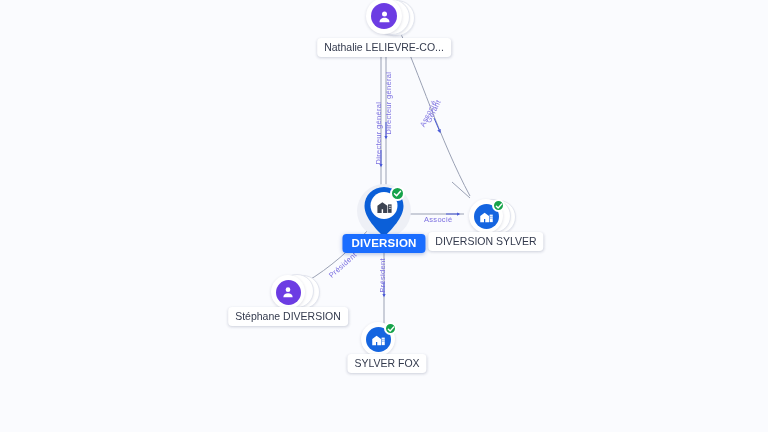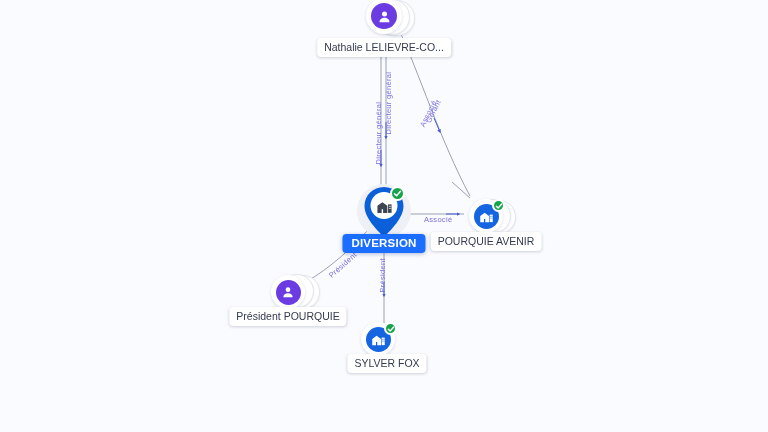--- a/index.html
+++ b/index.html
@@ -209,21 +209,21 @@
           <rect x="18.2" y="14" width="1.3" height="1.3" fill="#1565e0"></rect>
           <rect x="20.2" y="14" width="1.3" height="1.3" fill="#1565e0"></rect>
         </svg>
       </div>
     </div>
     <div class="badge" style="left:6px; top:-17px; width:13px; height:13px;">
       <svg width="8" height="8" viewBox="0 0 24 24" fill="none" stroke="#ffffff" stroke-width="4" stroke-linecap="round" stroke-linejoin="round">
         <path d="M4 12.5 L9.5 18 L20 6"></path>
       </svg>
     </div>
-    <div class="node-label" style="left:0px; top:16px;">POURQUIE AVENIR</div>
+    <div class="node-label" style="left:0px; top:16px;">DIVERSION SYLVER</div>
   </div>
 
   <div class="node" style="left:378px; top:339px;">
     <div class="disc" style="left:-17px; top:-17px; width:34px; height:34px;">
       <div class="inner-circle" style="width:25px; height:25px; background:#1565e0;">
         <svg width="15" height="15" viewBox="0 0 24 24" fill="#ffffff">
           <path d="M2 21V11l7-5 7 5v10h-6v-5H8v5z"></path>
           <rect x="17" y="9" width="5" height="12"></rect>
           <rect x="18.2" y="11" width="1.3" height="1.3" fill="#1565e0"></rect>
           <rect x="20.2" y="11" width="1.3" height="1.3" fill="#1565e0"></rect>
@@ -244,16 +244,16 @@
     <div class="stack" style="left:-2px; top:-17px; width:32px; height:32px;"></div>
     <div class="stack" style="left:-8px; top:-18px; width:32px; height:32px;"></div>
     <div class="disc" style="left:-17px; top:-17px; width:34px; height:34px;">
       <div class="inner-circle" style="width:25px; height:25px; background:#6c3ce3;">
         <svg width="14" height="14" viewBox="0 0 24 24" fill="#ffffff">
           <circle cx="12" cy="8" r="4"></circle>
           <path d="M4 21c0-4.4 3.6-7 8-7s8 2.6 8 7z"></path>
         </svg>
       </div>
     </div>
-    <div class="node-label" style="left:0px; top:15px;">Président POURQUIE</div>
+    <div class="node-label" style="left:0px; top:15px;">Stéphane DIVERSION</div>
   </div>
 
 </div>
 
 </body></html>

